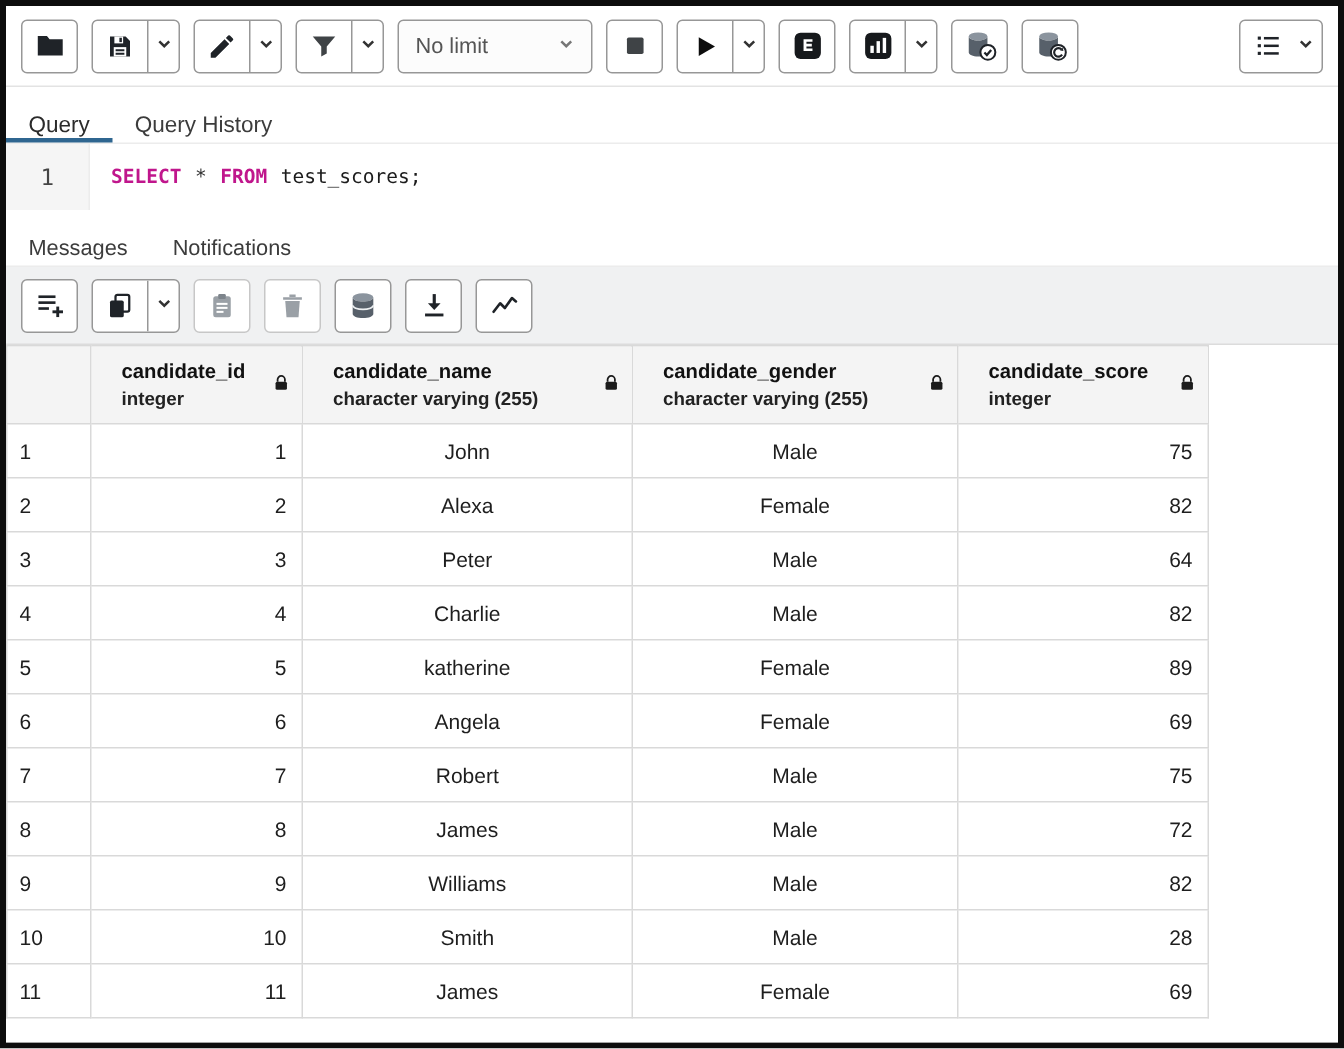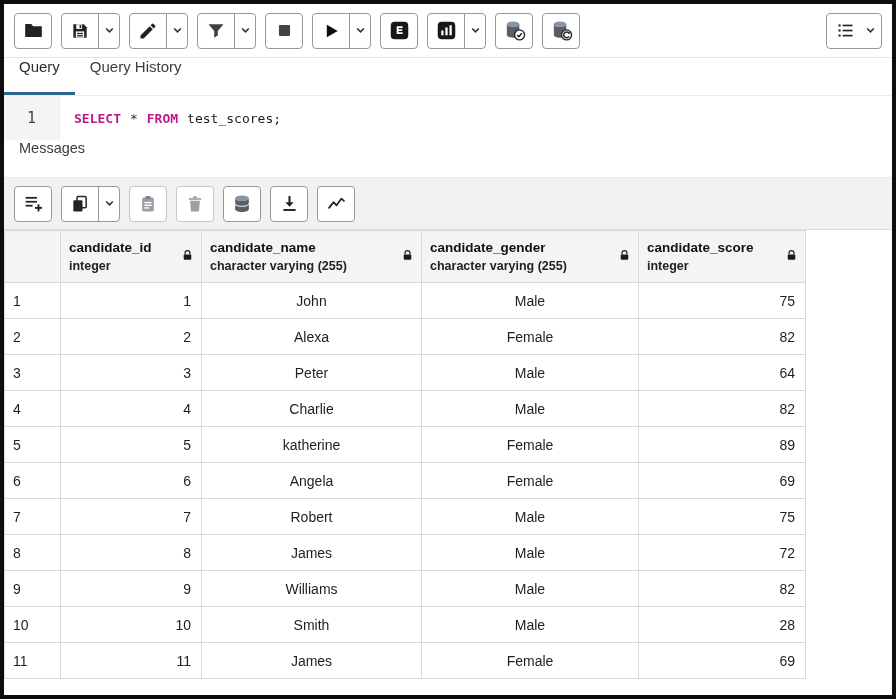--- a/index.html
+++ b/index.html
@@ -45,21 +45,21 @@
   .ic { display: block; }
   .btn.disabled { border-color: #c7c7c7; cursor: default; }
 
   
   .tabs {
     display: flex; align-items: stretch; height: 38px;
     background: #fff; border-bottom: 1px solid #ececec;
     flex: 0 0 auto;
   }
   .tab {
-    display: flex; align-items: flex-start; padding: 0 15px;
+    display: flex; align-items: flex-end; padding: 0 15px;
     font-size: 15px; color: #3c3c3c; cursor: pointer;
     border-bottom: 3px solid transparent;
   }
   .tab.active { color: #2b2b2b; border-bottom-color: #2f6690; }
 
   
   .editor {
     display: flex; align-items: stretch; height: 44px;
     background: #fff; flex: 0 0 auto;
   }
@@ -94,21 +94,21 @@
 
   
   .grid-wrap { flex: 1 1 auto; overflow: hidden; background: #fff; }
   table.grid { border-collapse: collapse; table-layout: fixed; }
   .grid th, .grid td {
     border: 1px solid #d9d9d9; font-size: 14px; color: #1e1e1e;
     overflow: hidden; white-space: nowrap;
   }
   .grid th {
     background: #f4f4f4; text-align: left; vertical-align: middle;
-    height: 52px; padding: 4px 8px; position: relative;
+    height: 52px; padding: 4px 20px; position: relative;
   }
   .grid th .col-name { font-weight: bold; font-size: 13.5px; color: #111; }
   .grid th .col-type { font-weight: bold; font-size: 12.5px; color: #222; margin-top: 4px; }
   .grid th .lock { position: absolute; right: 7px; top: 50%; transform: translateY(-50%); }
   .grid td { height: 36px; padding: 0 10px; background: #fff; }
   .grid td.rownum { padding: 0 8px; color: #1e1e1e; background: #fff; }
   .grid td.num { text-align: right; }
   .grid td.txt { text-align: center; }
   .grid th.corner { background: #f4f4f4; }
 </style>
@@ -170,20 +170,26 @@
             </svg>
           </span>
       </div>
       <div class="seg chev-seg">
         <span><svg width="11" height="11" viewBox="0 0 10 10">
               <path d="M2 3.2l3 3 3-3" fill="none" stroke="#333" stroke-width="1.5"></path>
             </svg></span>
       </div>
     </div>
 
+    <div class="limit-select">
+      <span>No limit</span>
+      <span><svg width="11" height="11" viewBox="0 0 10 10">
+            <path d="M2 3.2l3 3 3-3" fill="none" stroke="#777" stroke-width="1.5"></path>
+          </svg></span>
+    </div>
 
     <div class="btn">
       <span>
           <svg class="ic" width="19" height="19" viewBox="0 0 24 24">
             <rect x="5" y="5" width="14" height="14" rx="1.5" fill="#3f4346"></rect>
           </svg>
         </span>
     </div>
 
     <div class="btn-group">
@@ -287,20 +293,23 @@
       <span class="tok kw">SELECT</span>
       <span class="tok op">*</span>
       <span class="tok kw">FROM</span>
       <span class="tok">test_scores;</span>
     </div>
   </div>
 
   <div class="out-tabs">
     <div class="tab">
       <span>Messages</span>
+    </div>
+    <div class="tab">
+      <span>Notifications</span>
     </div>
   </div>
 
   <div class="data-toolbar">
 
     <div class="btn">
       <span>
           <svg class="ic" width="21" height="21" viewBox="0 0 24 24">
             <rect x="3" y="4.5" width="13" height="2" fill="#1f2328"></rect>
             <rect x="3" y="9" width="13" height="2" fill="#1f2328"></rect>

